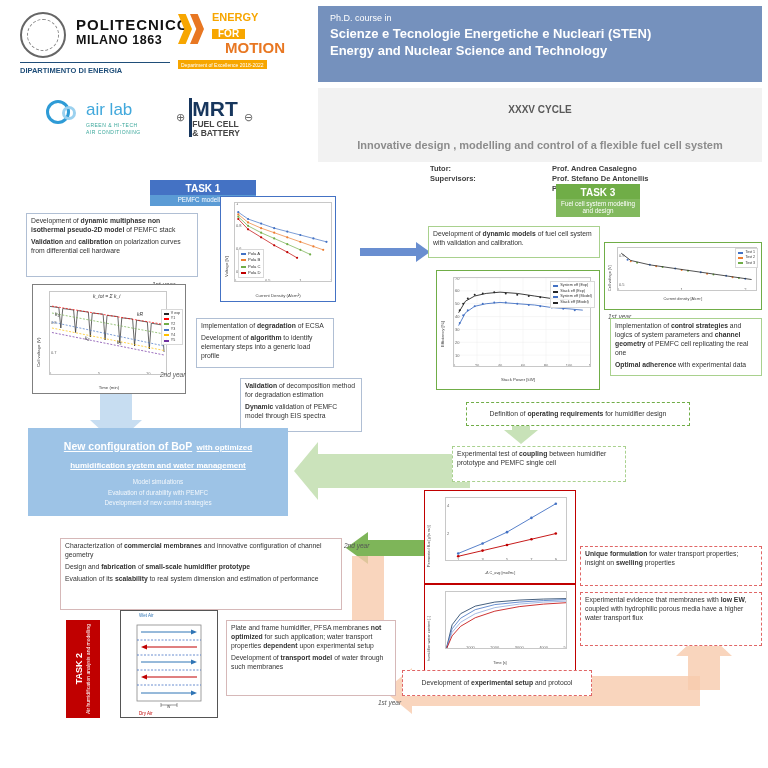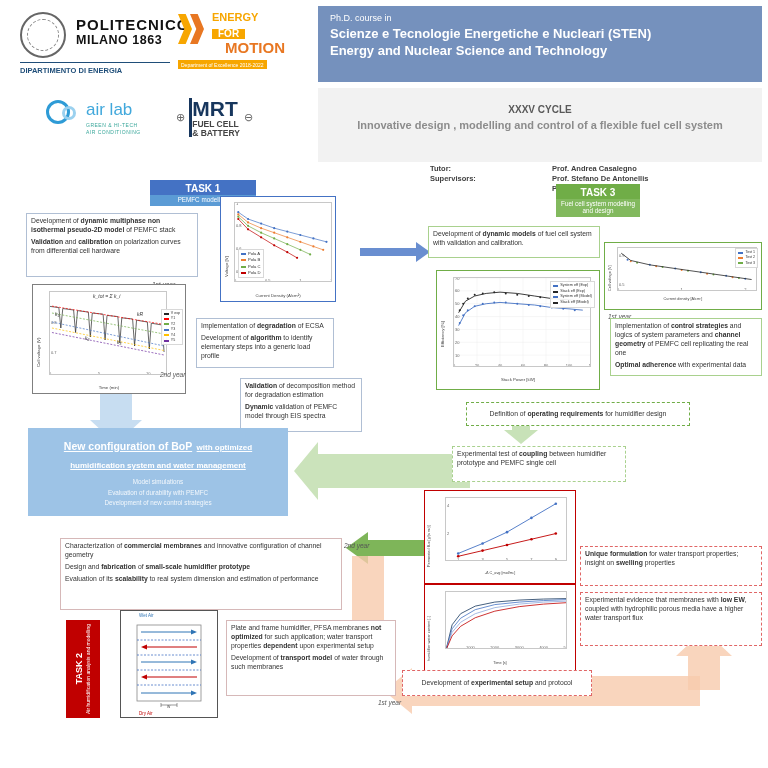--- a/index.html
+++ b/index.html
@@ -68,21 +68,21 @@
   <div class="abs" style="left:178px;top:60px;background:#f7a600;color:#fff;font-size:5px;padding:1.5px 3px;">Department of Excellence 2018-2022</div>
 
   <div class="abs" style="left:318px;top:6px;width:444px;height:76px;background:#7591bd;color:#fff;padding:7px 12px;">
     <div style="font-size:9px;">Ph.D. course in</div>
     <div style="font-size:13px;font-weight:bold;margin-top:3px;">Scienze e Tecnologie Energetiche e Nucleari (STEN)</div>
     <div style="font-size:13px;font-weight:bold;margin-top:2px;">Energy and Nuclear Science and Technology</div>
   </div>
 
   <div class="abs" style="left:318px;top:88px;width:444px;height:74px;background:#f2f2f2;text-align:center;">
     <div style="font-size:10px;font-weight:bold;color:#595959;margin-top:16px;">XXXV CYCLE</div>
-    <div style="font-size:11px;font-weight:bold;color:#8c8c8c;margin-top:4px;">Innovative design , modelling and control of a flexible fuel cell system</div>
+    <div style="font-size:11px;font-weight:bold;color:#8c8c8c;margin-top:24px;">Innovative design , modelling and control of a flexible fuel cell system</div>
   </div>
 
   <div class="abs" style="left:46px;top:96px;width:130px;">
     <span class="abs" style="left:0;top:4px;width:24px;height:24px;border:3px solid #2e9bd6;border-radius:50%;"></span>
     <span class="abs" style="left:16px;top:10px;width:14px;height:14px;border:3px solid #9bd1ef;border-radius:50%;"></span>
     <span class="abs" style="left:40px;top:4px;font-size:17px;color:#41a8dc;">air lab</span>
     <span class="abs" style="left:40px;top:26px;font-size:5px;color:#3aa79b;letter-spacing:0.5px;">GREEN &amp; HI-TECH</span>
     <span class="abs" style="left:40px;top:33px;font-size:5px;color:#3aa79b;letter-spacing:0.5px;">AIR CONDITIONING</span>
   </div>
 

